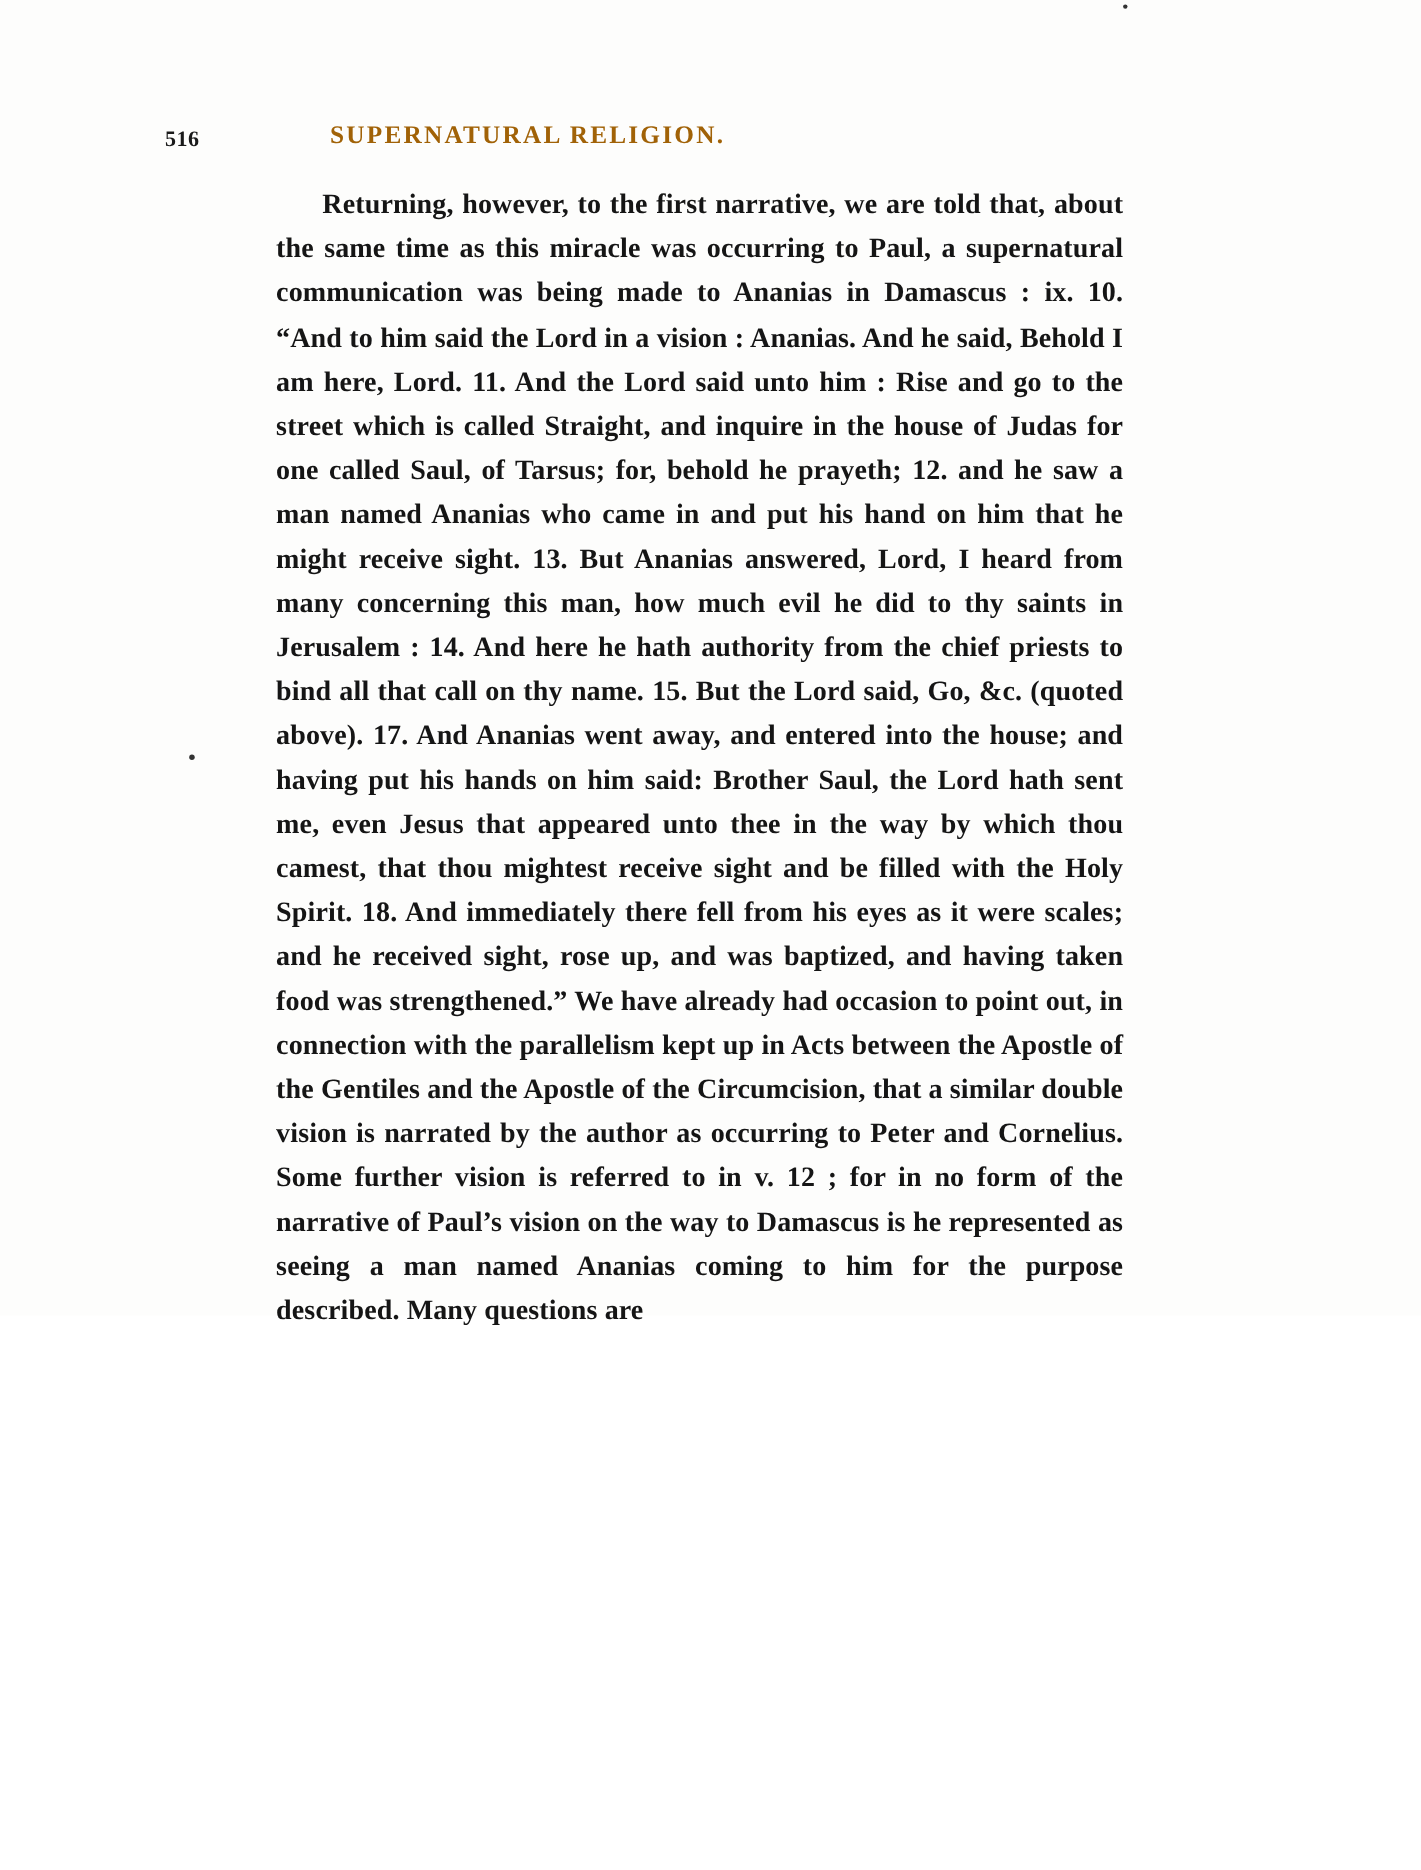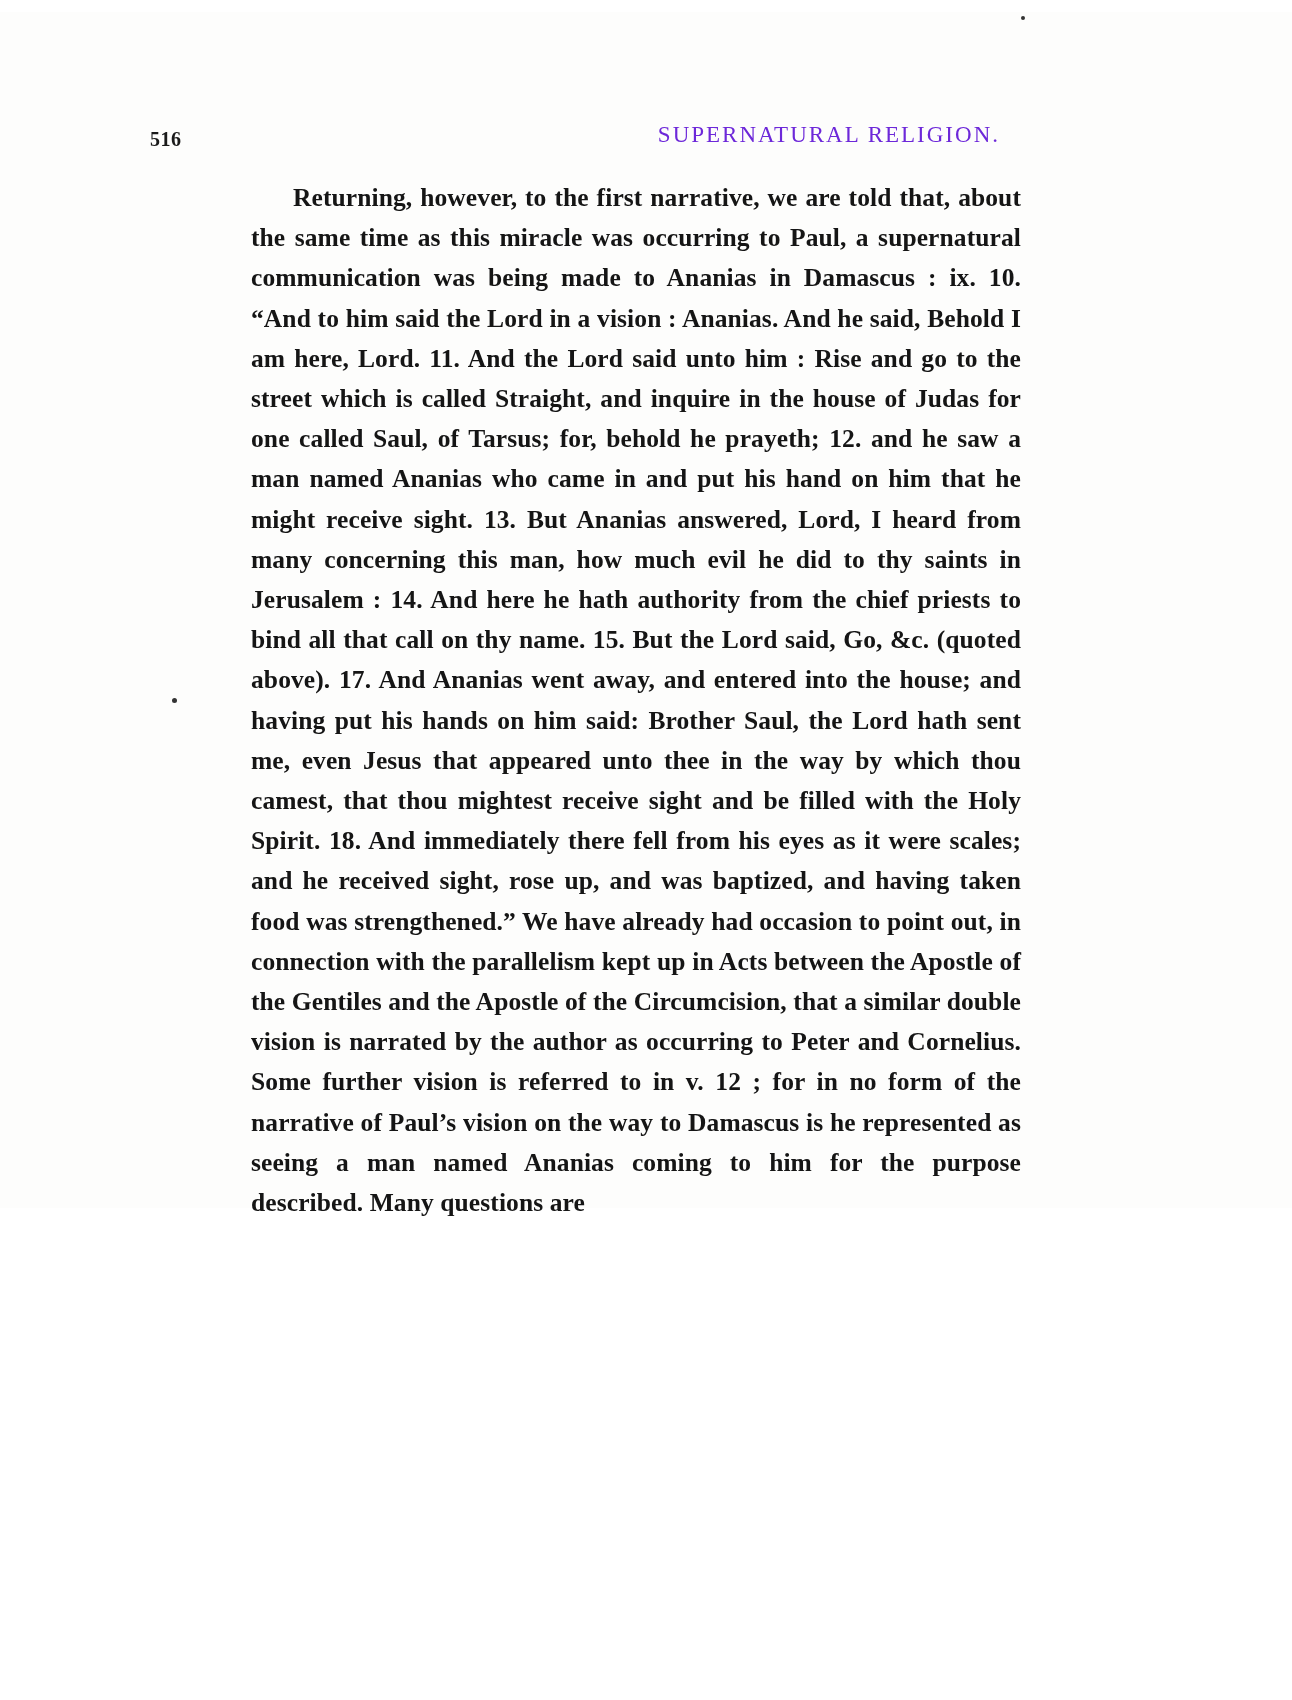--- a/index.html
+++ b/index.html
@@ -10,21 +10,21 @@
   body {
     width: 1292px;
     height: 1700px;
     position: relative;
     font-family: "Liberation Serif", serif;
     color: #111111;
     overflow: hidden;
   }
   .page {
     position: absolute;
-    top: 12px;
+    top: 0;
     left: 0;
     width: 1292px;
     height: 1196px;
     background: #fdfdfc;
   }
   .header {
     position: absolute;
     top: 110px;
     left: 150px;
     width: 1000px;
@@ -37,25 +37,25 @@
     font-size: 20px;
     font-weight: bold;
     letter-spacing: 0.5px;
     color: #1a1a1a;
   }
   .running-head {
     position: absolute;
     left: 150px;
     top: 0;
     width: 700px;
-    text-align: right;
+    text-align: left;
     font-size: 23px;
-    font-weight: normal;
+    font-weight: bold;
     letter-spacing: 2.0px;
-    color: #6d28d9;
+    color: #a16207;
   }
   .dot-right {
     position: absolute;
     left: 1021px;
     top: 4px;
     width: 4px;
     height: 4px;
     background: #333;
     border-radius: 50%;
   }

